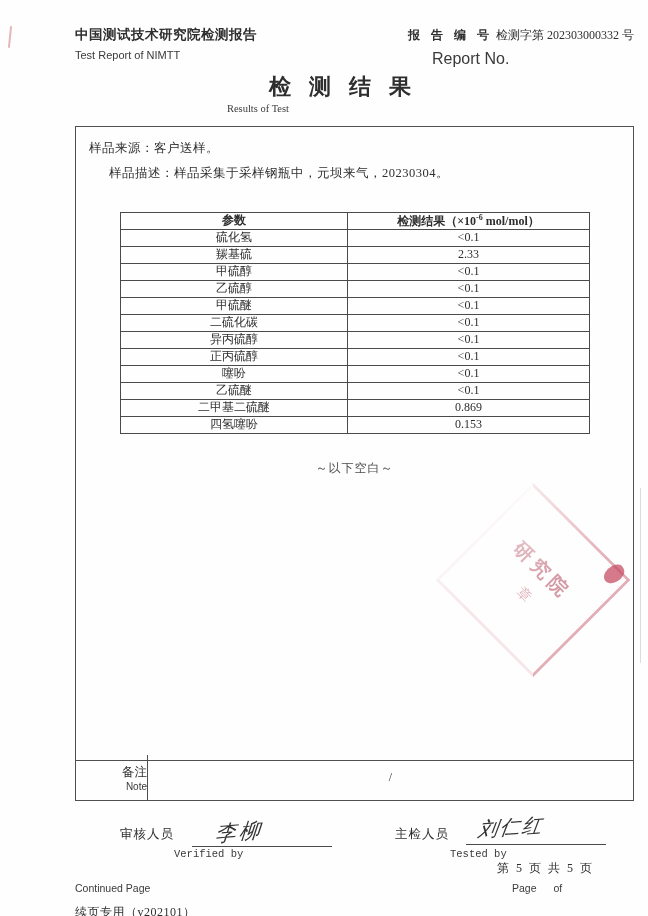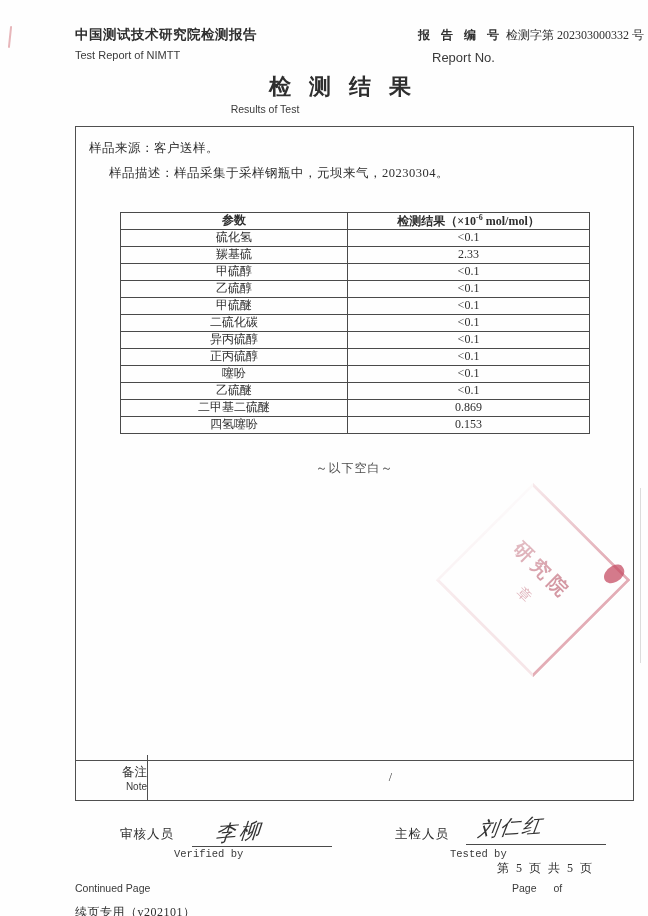--- a/index.html
+++ b/index.html
@@ -12,29 +12,29 @@
   }
   .page{position:absolute;inset:0;width:648px;height:916px;background:#fefefe;
     border-right:1px solid #eceae6;border-bottom:2px solid #efe4da;}
 
   
   .org-title{position:absolute;left:75px;top:26px;font-size:13.5px;font-weight:bold;
     font-family:"Liberation Sans","DejaVu Sans",sans-serif;letter-spacing:.5px;}
   .org-sub{position:absolute;left:75px;top:49px;font-size:11px;color:#3a3a3a;
     font-family:"Liberation Sans","DejaVu Sans",sans-serif;}
   .report-no{position:absolute;left:408px;top:27px;font-size:12px;white-space:nowrap;}
-  .report-no .lbl{letter-spacing:4px;font-weight:bold;margin-left:10px;}
-  .report-no-sub{position:absolute;left:432px;top:50px;font-size:13px;color:#3a3a3a;
+  .report-no .lbl{letter-spacing:4px;font-weight:bold;}
+  .report-no-sub{position:absolute;left:432px;top:50px;font-size:16px;color:#3a3a3a;
     font-family:"Liberation Sans","DejaVu Sans",sans-serif;}
 
   
   .doc-title{position:absolute;left:16px;top:72px;width:648px;text-align:center;
     font-size:22px;font-weight:bold;letter-spacing:18px;text-indent:18px;}
   .doc-title-en{position:absolute;left:0;top:103px;width:516px;text-align:center;
-    font-size:10.5px;color:#3a3a3a;font-family:Liberation Sans, sans-serif;padding-left:7px;}
+    font-size:10.5px;color:#3a3a3a;font-family:Liberation Serif, serif;}
 
   
   .main-box{position:absolute;left:75px;top:126px;width:557px;height:633px;
     border:1px solid #4f4f4f;background:transparent;}
   .sample-line1{position:absolute;left:13px;top:13px;font-size:12.5px;letter-spacing:.5px;}
   .sample-line2{position:absolute;left:13px;top:38px;font-size:12.5px;letter-spacing:.5px;margin-left:20px;}
 
   
   table.results{position:absolute;left:44px;top:85px;width:470px;
     border-collapse:collapse;table-layout:fixed;}

